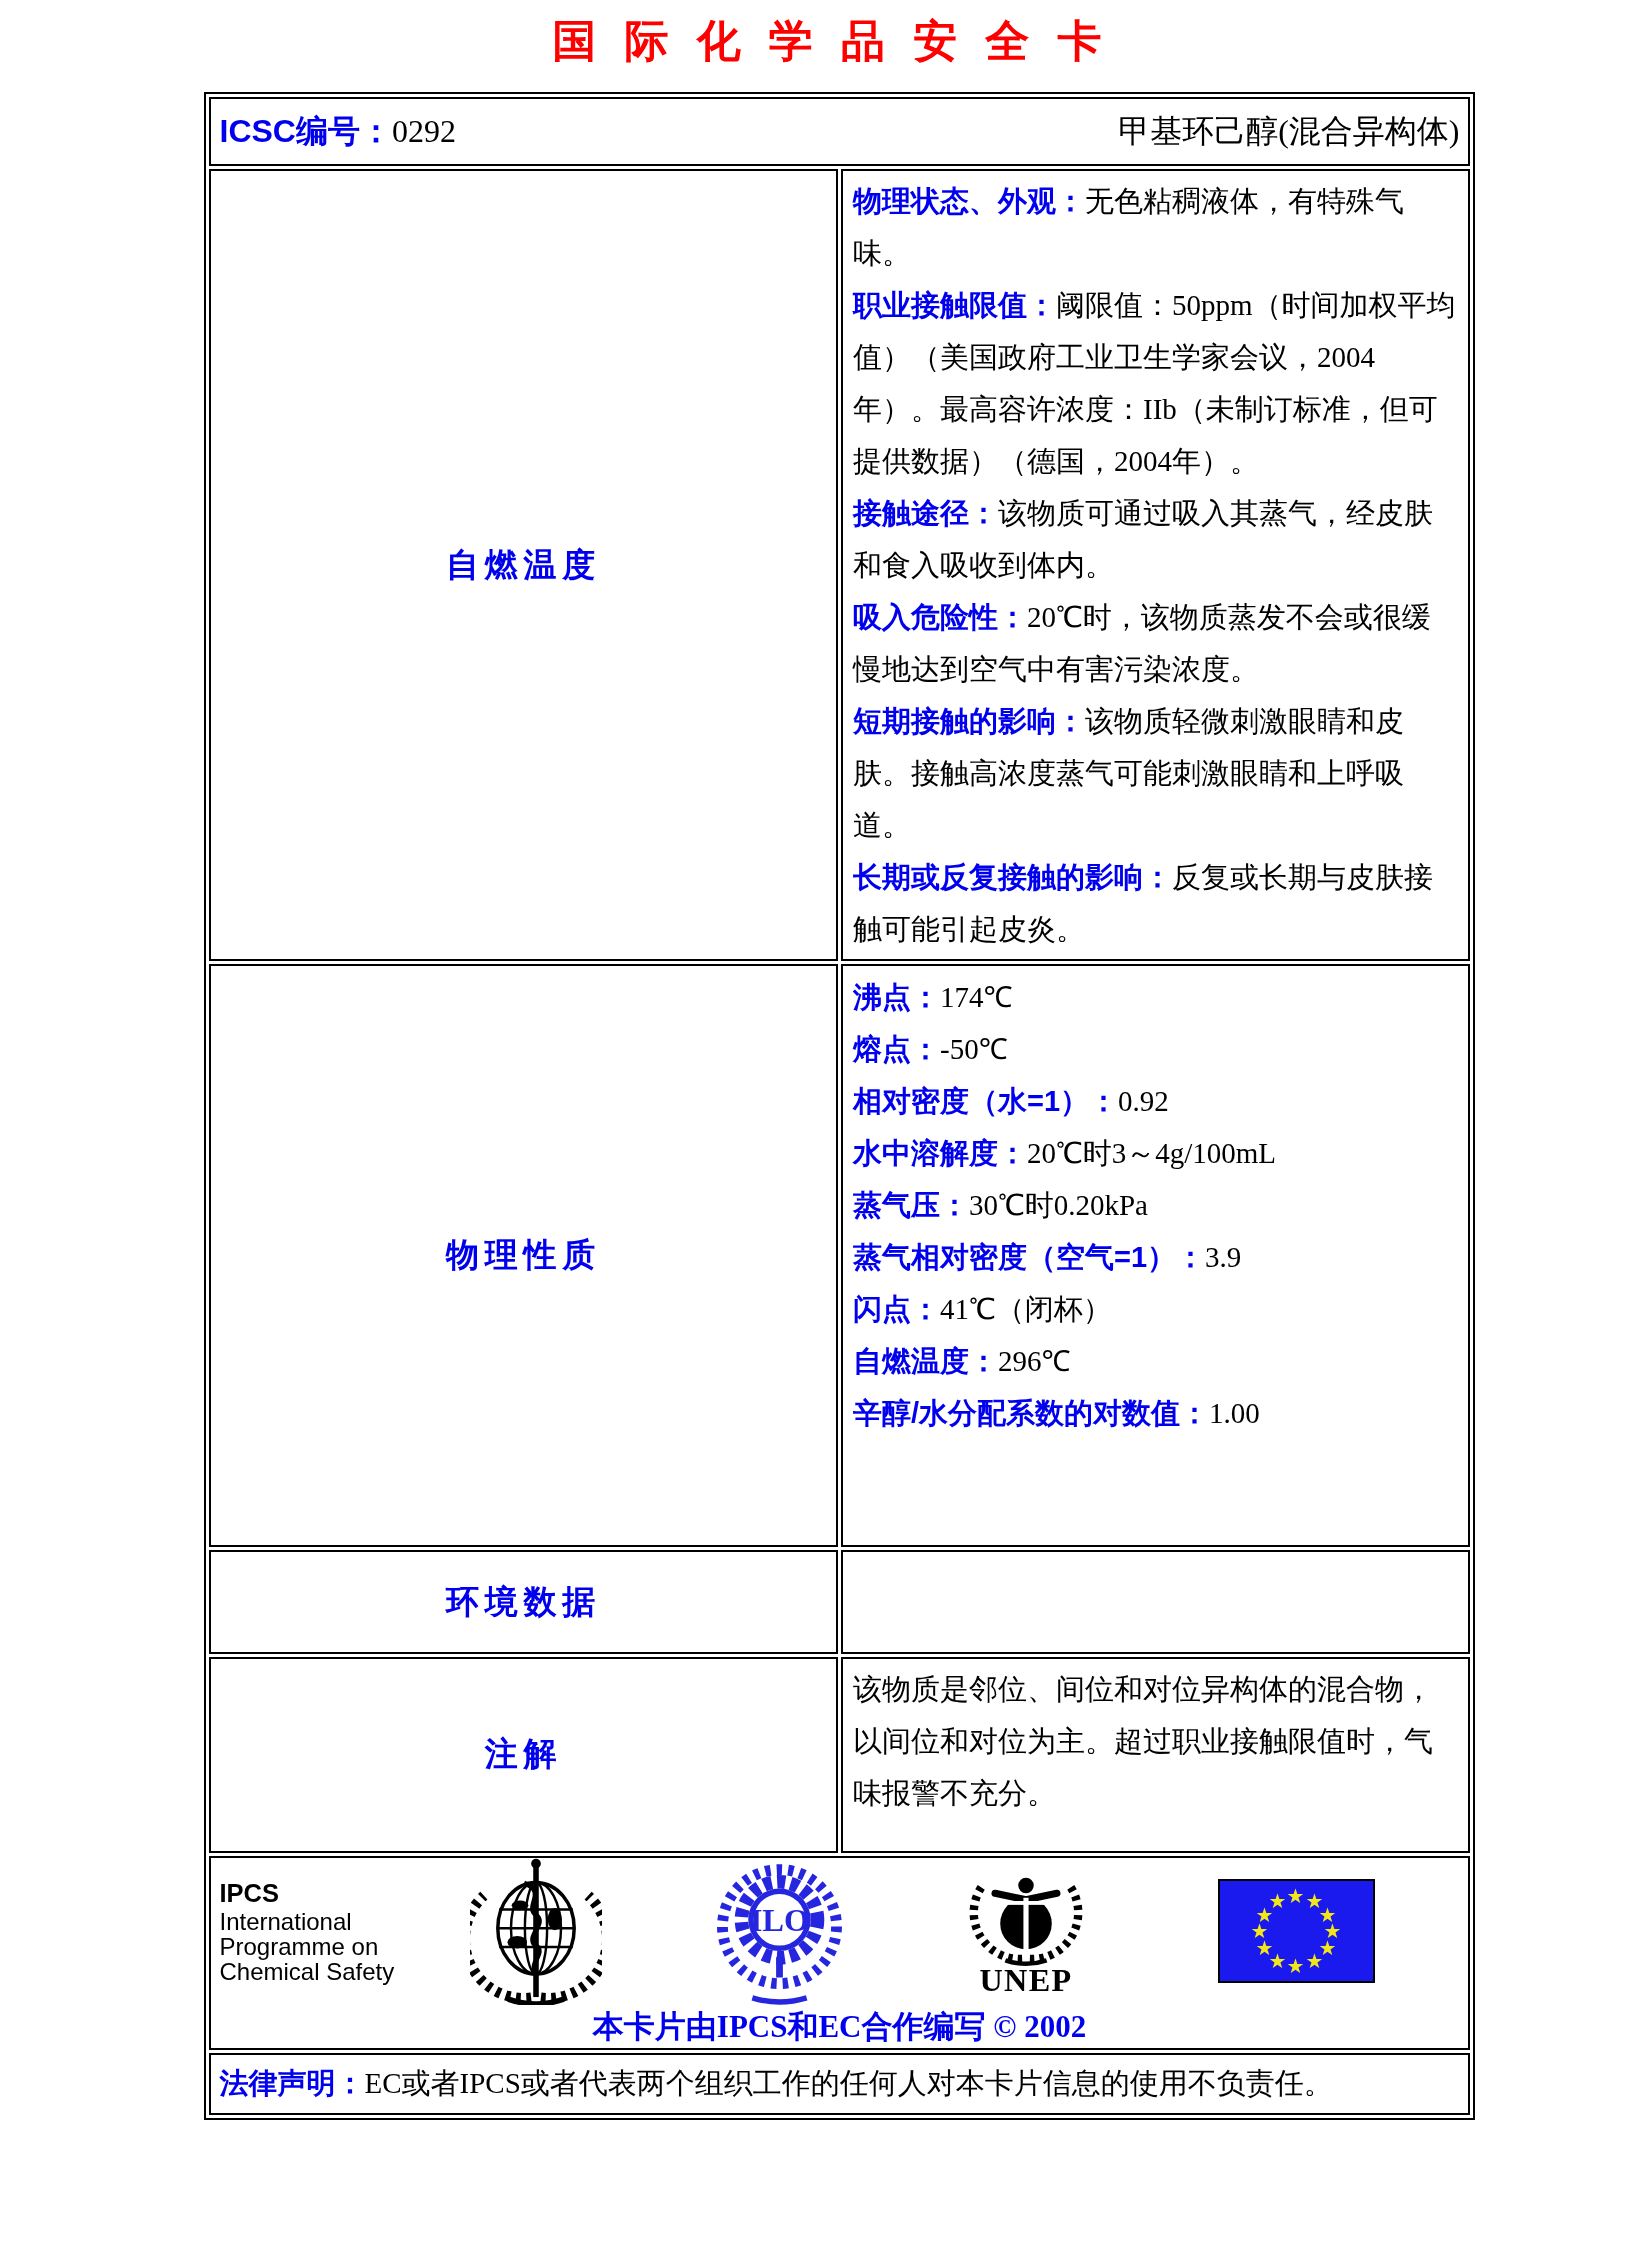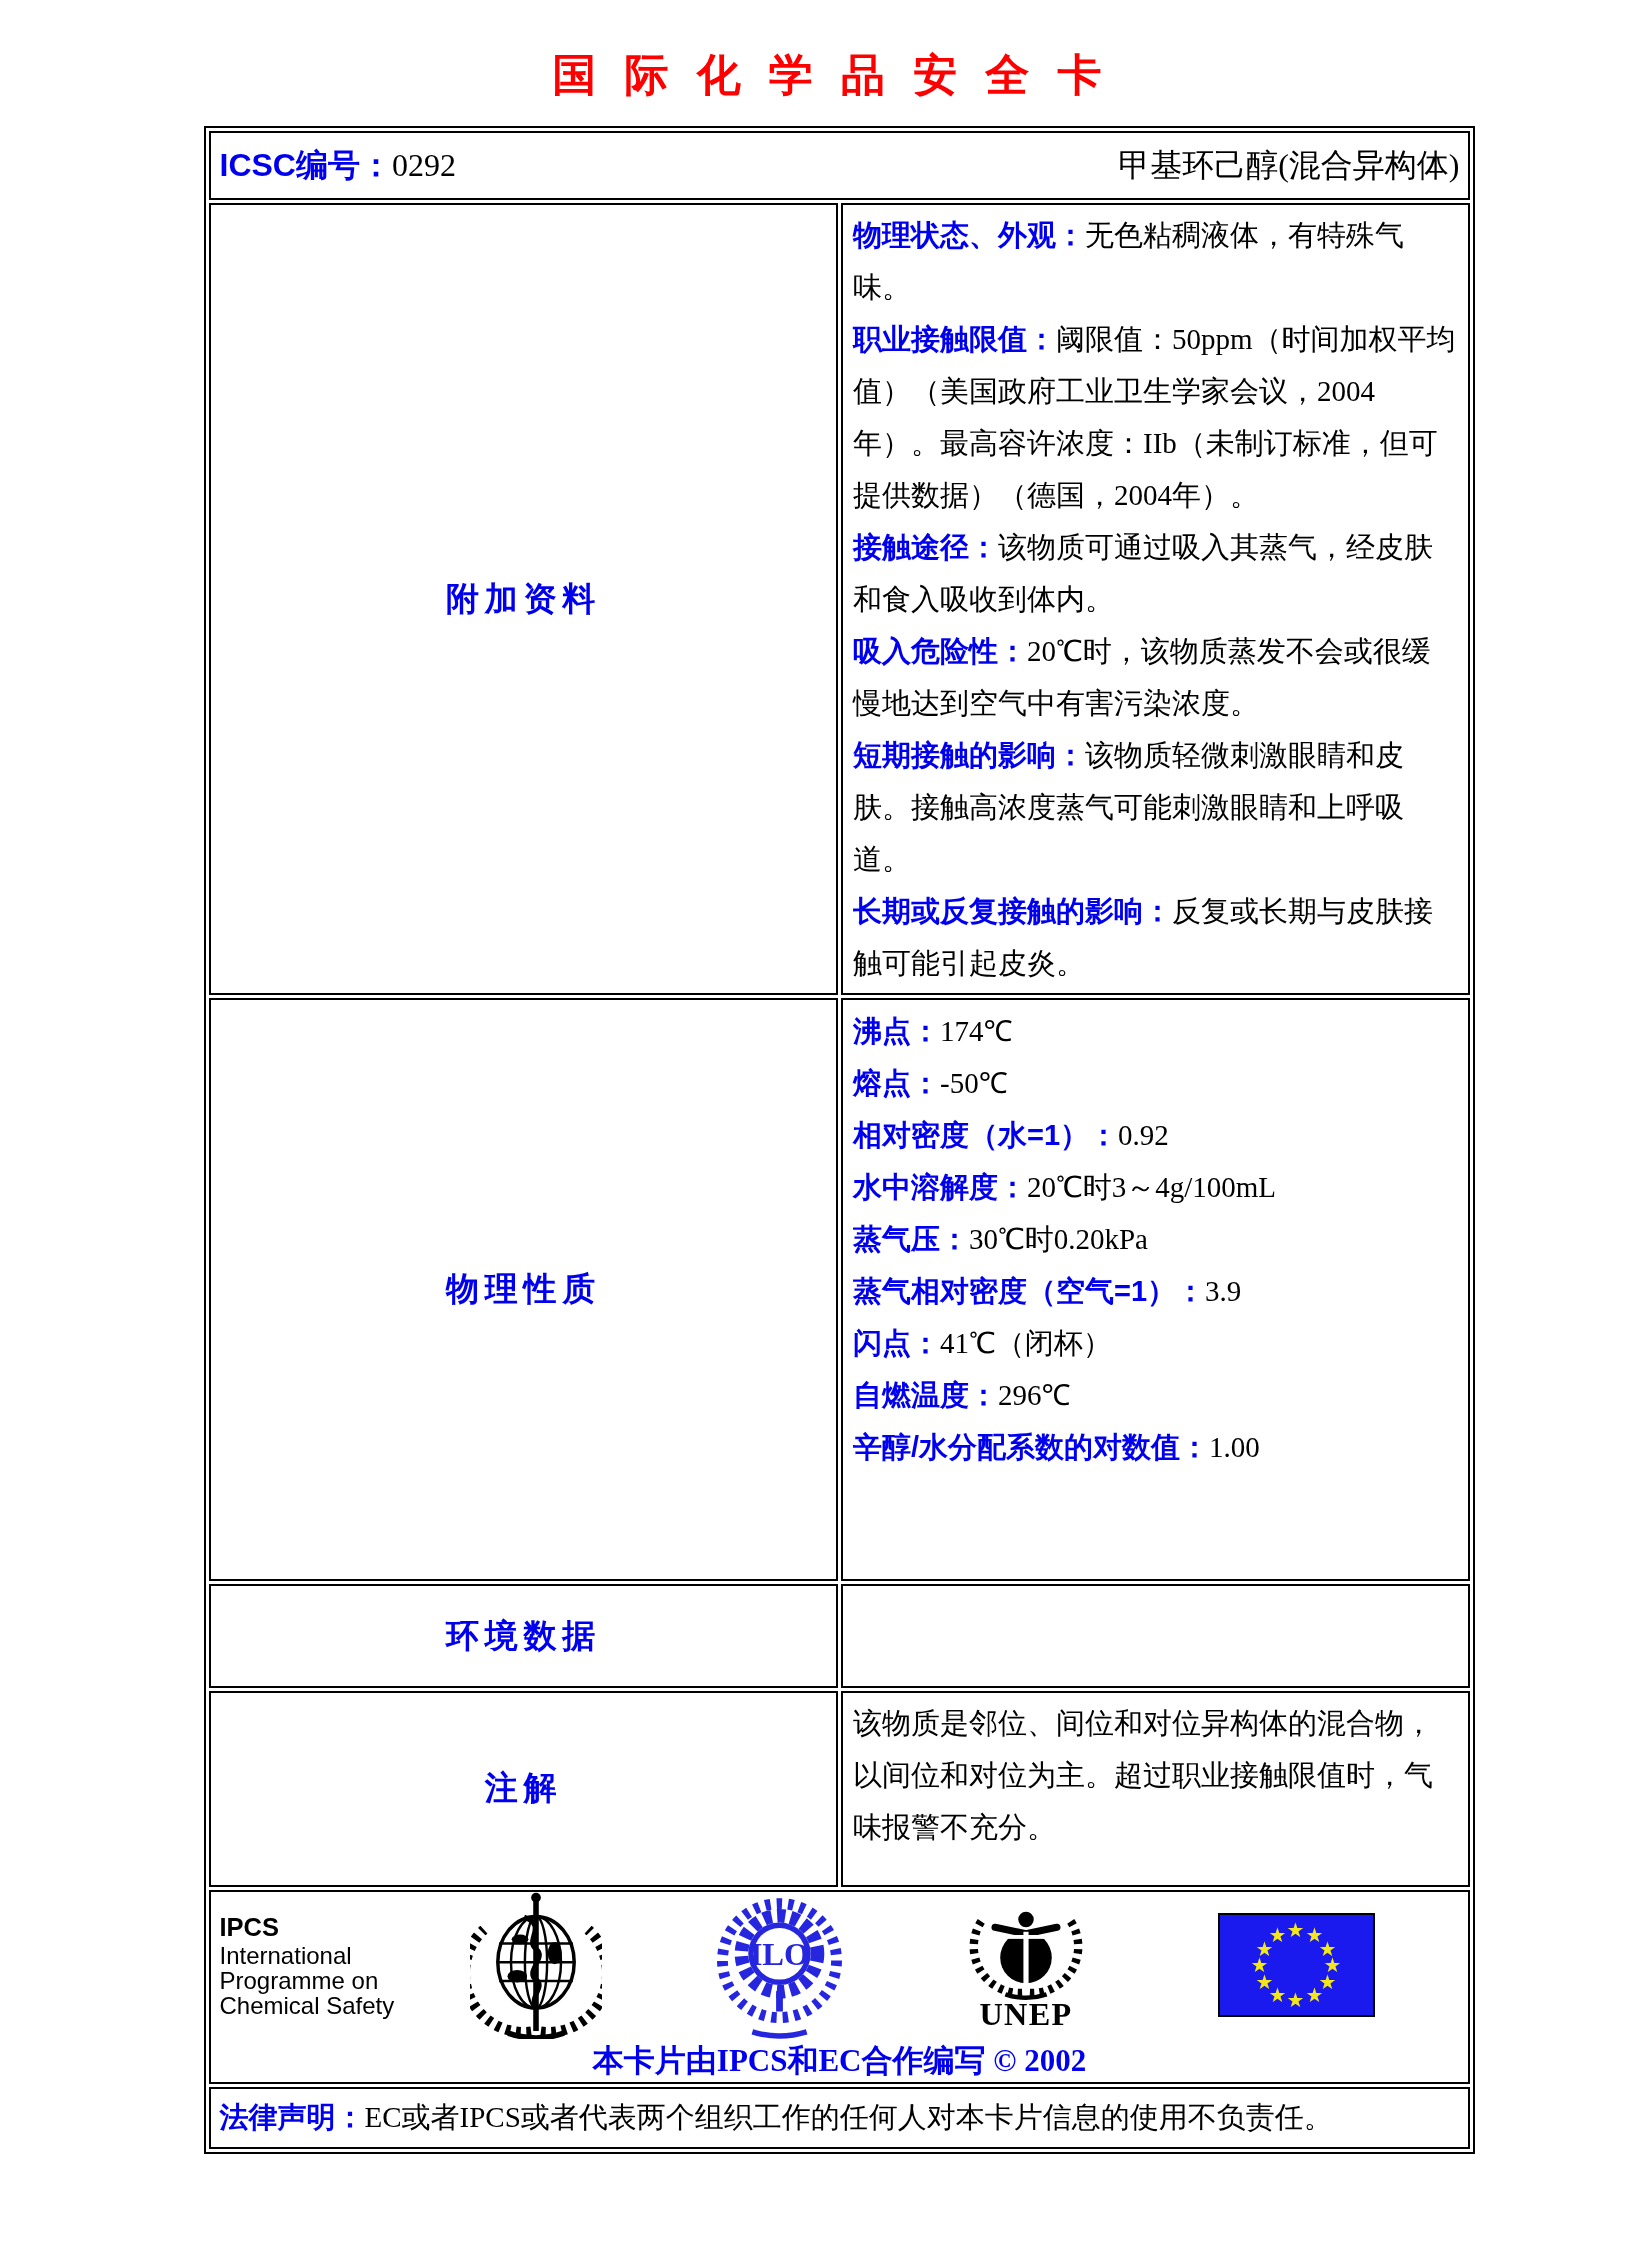--- a/index.html
+++ b/index.html
@@ -1,18 +1,18 @@
 <!DOCTYPE html>
 <html style="font-size:11.3px"><head>
 <meta charset="utf-8">
 <style>
   html,body{margin:0;padding:0;background:#fff;}
   .page{position:relative;width:1651px;height:2261px;background:#ffffff;overflow:hidden;
         font-family:"Liberation Serif",serif;color:#000;}
-  .doc-title{margin:0;padding-top:50px;padding-left:31px;text-align:center;
+  .doc-title{margin:0;padding-top:16px;padding-left:31px;text-align:center;
         font-family:"DejaVu Serif",serif;font-weight:bold;color:#fe0000;
         font-size:44px;letter-spacing:0.64em;line-height:1.15;}
   table.card{border-collapse:separate;border-spacing:3.5px;border:2.1px solid #000;
         width:1271px;margin:25.5px 0 0 204px;table-layout:fixed;background:#fff;}
   td{border:2.1px solid #000;vertical-align:middle;background:#fff;}
   td.rowlab{width:188px;text-align:center;color:#0000ee;
         font-family:"Liberation Sans",sans-serif;font-weight:bold;
         font-size:33px;letter-spacing:5.7px;}
   td.content{font-size:29px;line-height:52px;padding:4.2px 10px;}
   td.top{vertical-align:top;}
@@ -63,21 +63,21 @@
           <div>
             <span class="inl">ICSC编号：</span><span class="hdr-num">0292</span>
           </div>
           <div class="hdr-name">甲基环己醇(混合异构体)</div>
         </div>
       </td>
     </tr>
 
     <tr>
       <td class="rowlab r-important">
-        <span>附加资料</span>
+        <span>自燃温度</span>
       </td>
       <td class="content top r-important">
         <div class="para"><span class="inl">物理状态、外观：</span><span>无色粘稠液体，有特殊气味。</span></div>
         <div class="para"><span class="inl">职业接触限值：</span><span>阈限值：50ppm（时间加权平均值）（美国政府工业卫生学家会议，2004年）。最高容许浓度：IIb（未制订标准，但可提供数据）（德国，2004年）。</span></div>
         <div class="para"><span class="inl">接触途径：</span><span>该物质可通过吸入其蒸气，经皮肤和食入吸收到体内。</span></div>
         <div class="para"><span class="inl">吸入危险性：</span><span>20℃时，该物质蒸发不会或很缓慢地达到空气中有害污染浓度。</span></div>
         <div class="para"><span class="inl">短期接触的影响：</span><span>该物质轻微刺激眼睛和皮肤。接触高浓度蒸气可能刺激眼睛和上呼吸道。</span></div>
         <div class="para"><span class="inl">长期或反复接触的影响：</span><span>反复或长期与皮肤接触可能引起皮炎。</span></div>
       </td>
     </tr>

